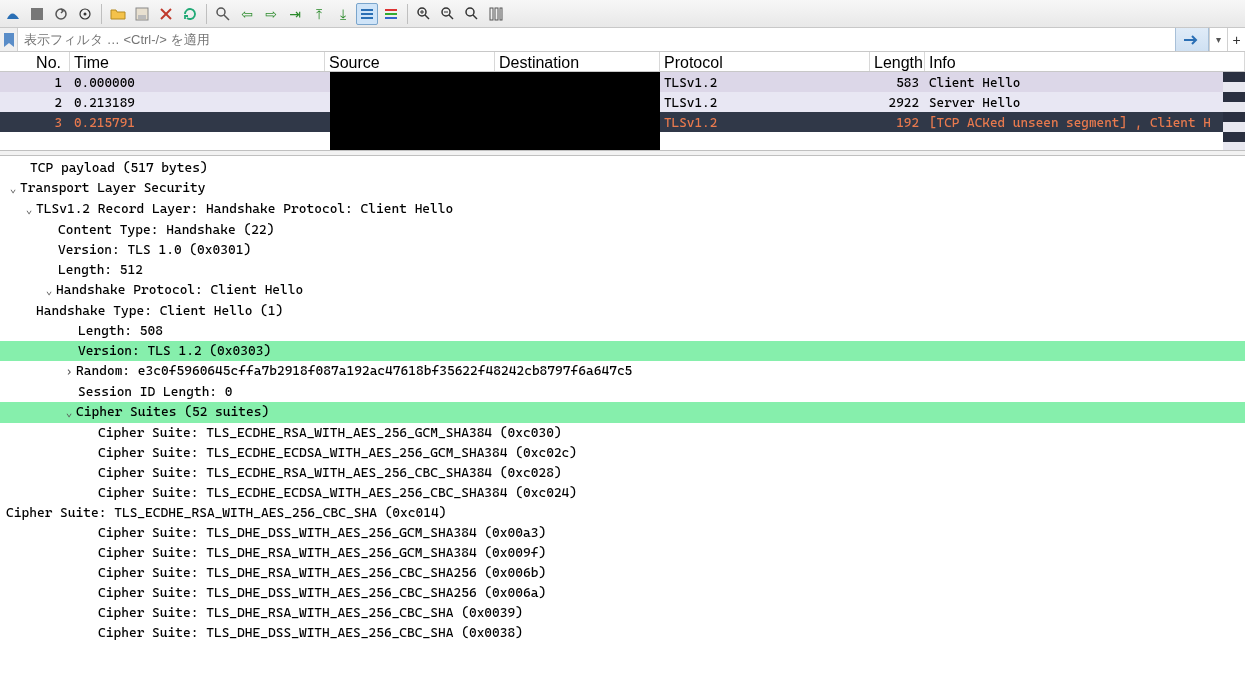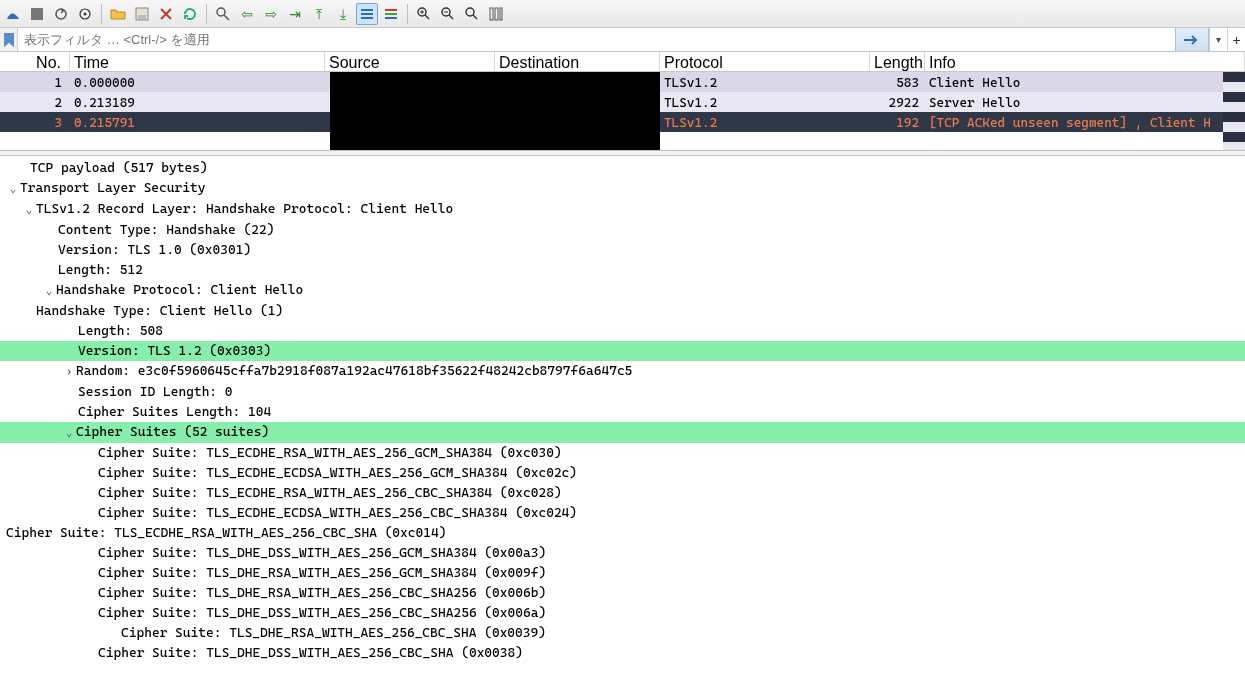--- a/index.html
+++ b/index.html
@@ -315,28 +315,27 @@
   <div class="line" style="padding-left:22px;"><span class="tw">⌄</span><span>TLSv1.2 Record Layer: Handshake Protocol: Client Hello</span></div>
   <div class="line" style="padding-left:58px;">Content Type: Handshake (22)</div>
   <div class="line" style="padding-left:58px;">Version: TLS 1.0 (0x0301)</div>
   <div class="line" style="padding-left:58px;">Length: 512</div>
   <div class="line" style="padding-left:42px;"><span class="tw">⌄</span><span>Handshake Protocol: Client Hello</span></div>
   <div class="line" style="padding-left:36px;">Handshake Type: Client Hello (1)</div>
   <div class="line" style="padding-left:78px;">Length: 508</div>
   <div class="line hl" style="padding-left:78px;">Version: TLS 1.2 (0x0303)</div>
   <div class="line" style="padding-left:62px;"><span class="tw">›</span><span>Random: e3c0f5960645cffa7b2918f087a192ac47618bf35622f48242cb8797f6a647c5</span></div>
   <div class="line" style="padding-left:78px;">Session ID Length: 0</div>
-  <div class="line" style="padding-left:78px;">Cipher Suites Length: 104</div>
   <div class="line hl" style="padding-left:62px;"><span class="tw">⌄</span><span>Cipher Suites (52 suites)</span></div>
   <div id="cipher-list">
       <div class="line" style="padding-left: 98px;">Cipher Suite: TLS_ECDHE_RSA_WITH_AES_256_GCM_SHA384 (0xc030)</div>
       <div class="line" style="padding-left: 98px;">Cipher Suite: TLS_ECDHE_ECDSA_WITH_AES_256_GCM_SHA384 (0xc02c)</div>
       <div class="line" style="padding-left: 98px;">Cipher Suite: TLS_ECDHE_RSA_WITH_AES_256_CBC_SHA384 (0xc028)</div>
       <div class="line" style="padding-left: 98px;">Cipher Suite: TLS_ECDHE_ECDSA_WITH_AES_256_CBC_SHA384 (0xc024)</div>
       <div class="line" style="">Cipher Suite: TLS_ECDHE_RSA_WITH_AES_256_CBC_SHA (0xc014)</div>
       <div class="line" style="padding-left: 98px;">Cipher Suite: TLS_DHE_DSS_WITH_AES_256_GCM_SHA384 (0x00a3)</div>
       <div class="line" style="padding-left: 98px;">Cipher Suite: TLS_DHE_RSA_WITH_AES_256_GCM_SHA384 (0x009f)</div>
       <div class="line" style="padding-left: 98px;">Cipher Suite: TLS_DHE_RSA_WITH_AES_256_CBC_SHA256 (0x006b)</div>
       <div class="line" style="padding-left: 98px;">Cipher Suite: TLS_DHE_DSS_WITH_AES_256_CBC_SHA256 (0x006a)</div>
-      <div class="line" style="padding-left: 98px; margin-left: 23px;">Cipher Suite: TLS_DHE_RSA_WITH_AES_256_CBC_SHA (0x0039)</div>
+      <div class="line" style="padding-left: 98px;">Cipher Suite: TLS_DHE_RSA_WITH_AES_256_CBC_SHA (0x0039)</div>
       <div class="line" style="padding-left: 98px;">Cipher Suite: TLS_DHE_DSS_WITH_AES_256_CBC_SHA (0x0038)</div>
     </div>
 </div>
 
 </body></html>

